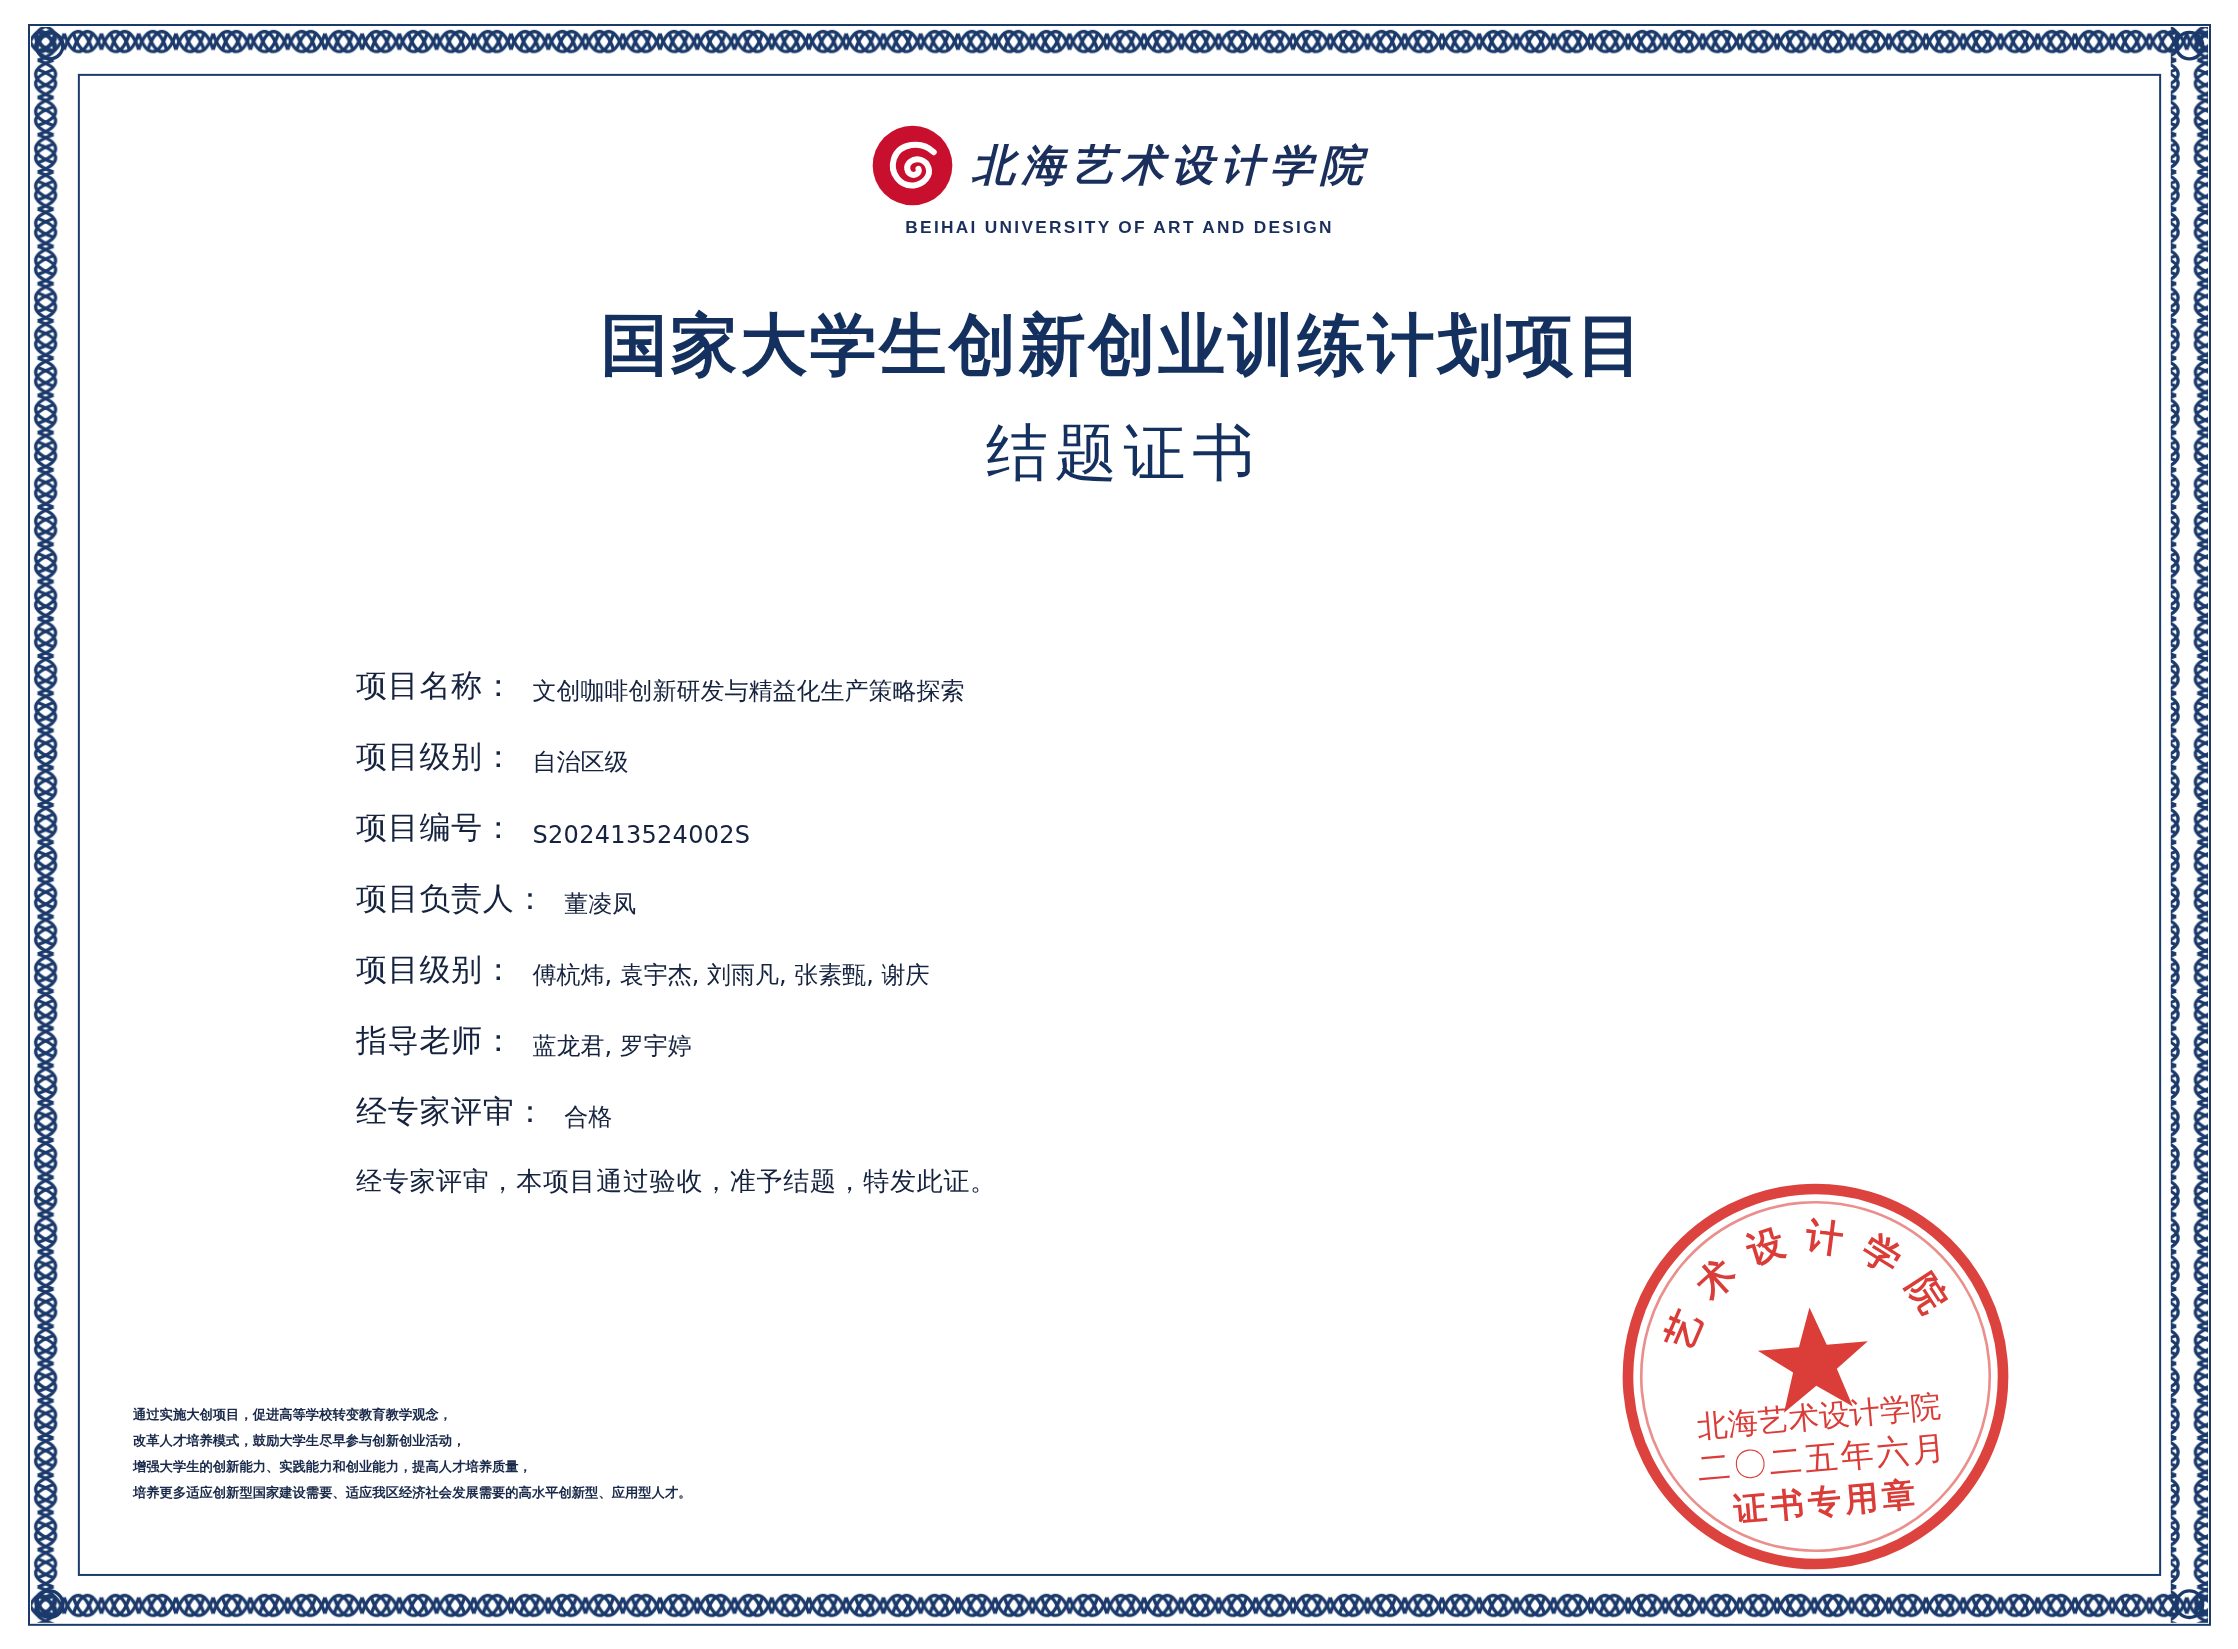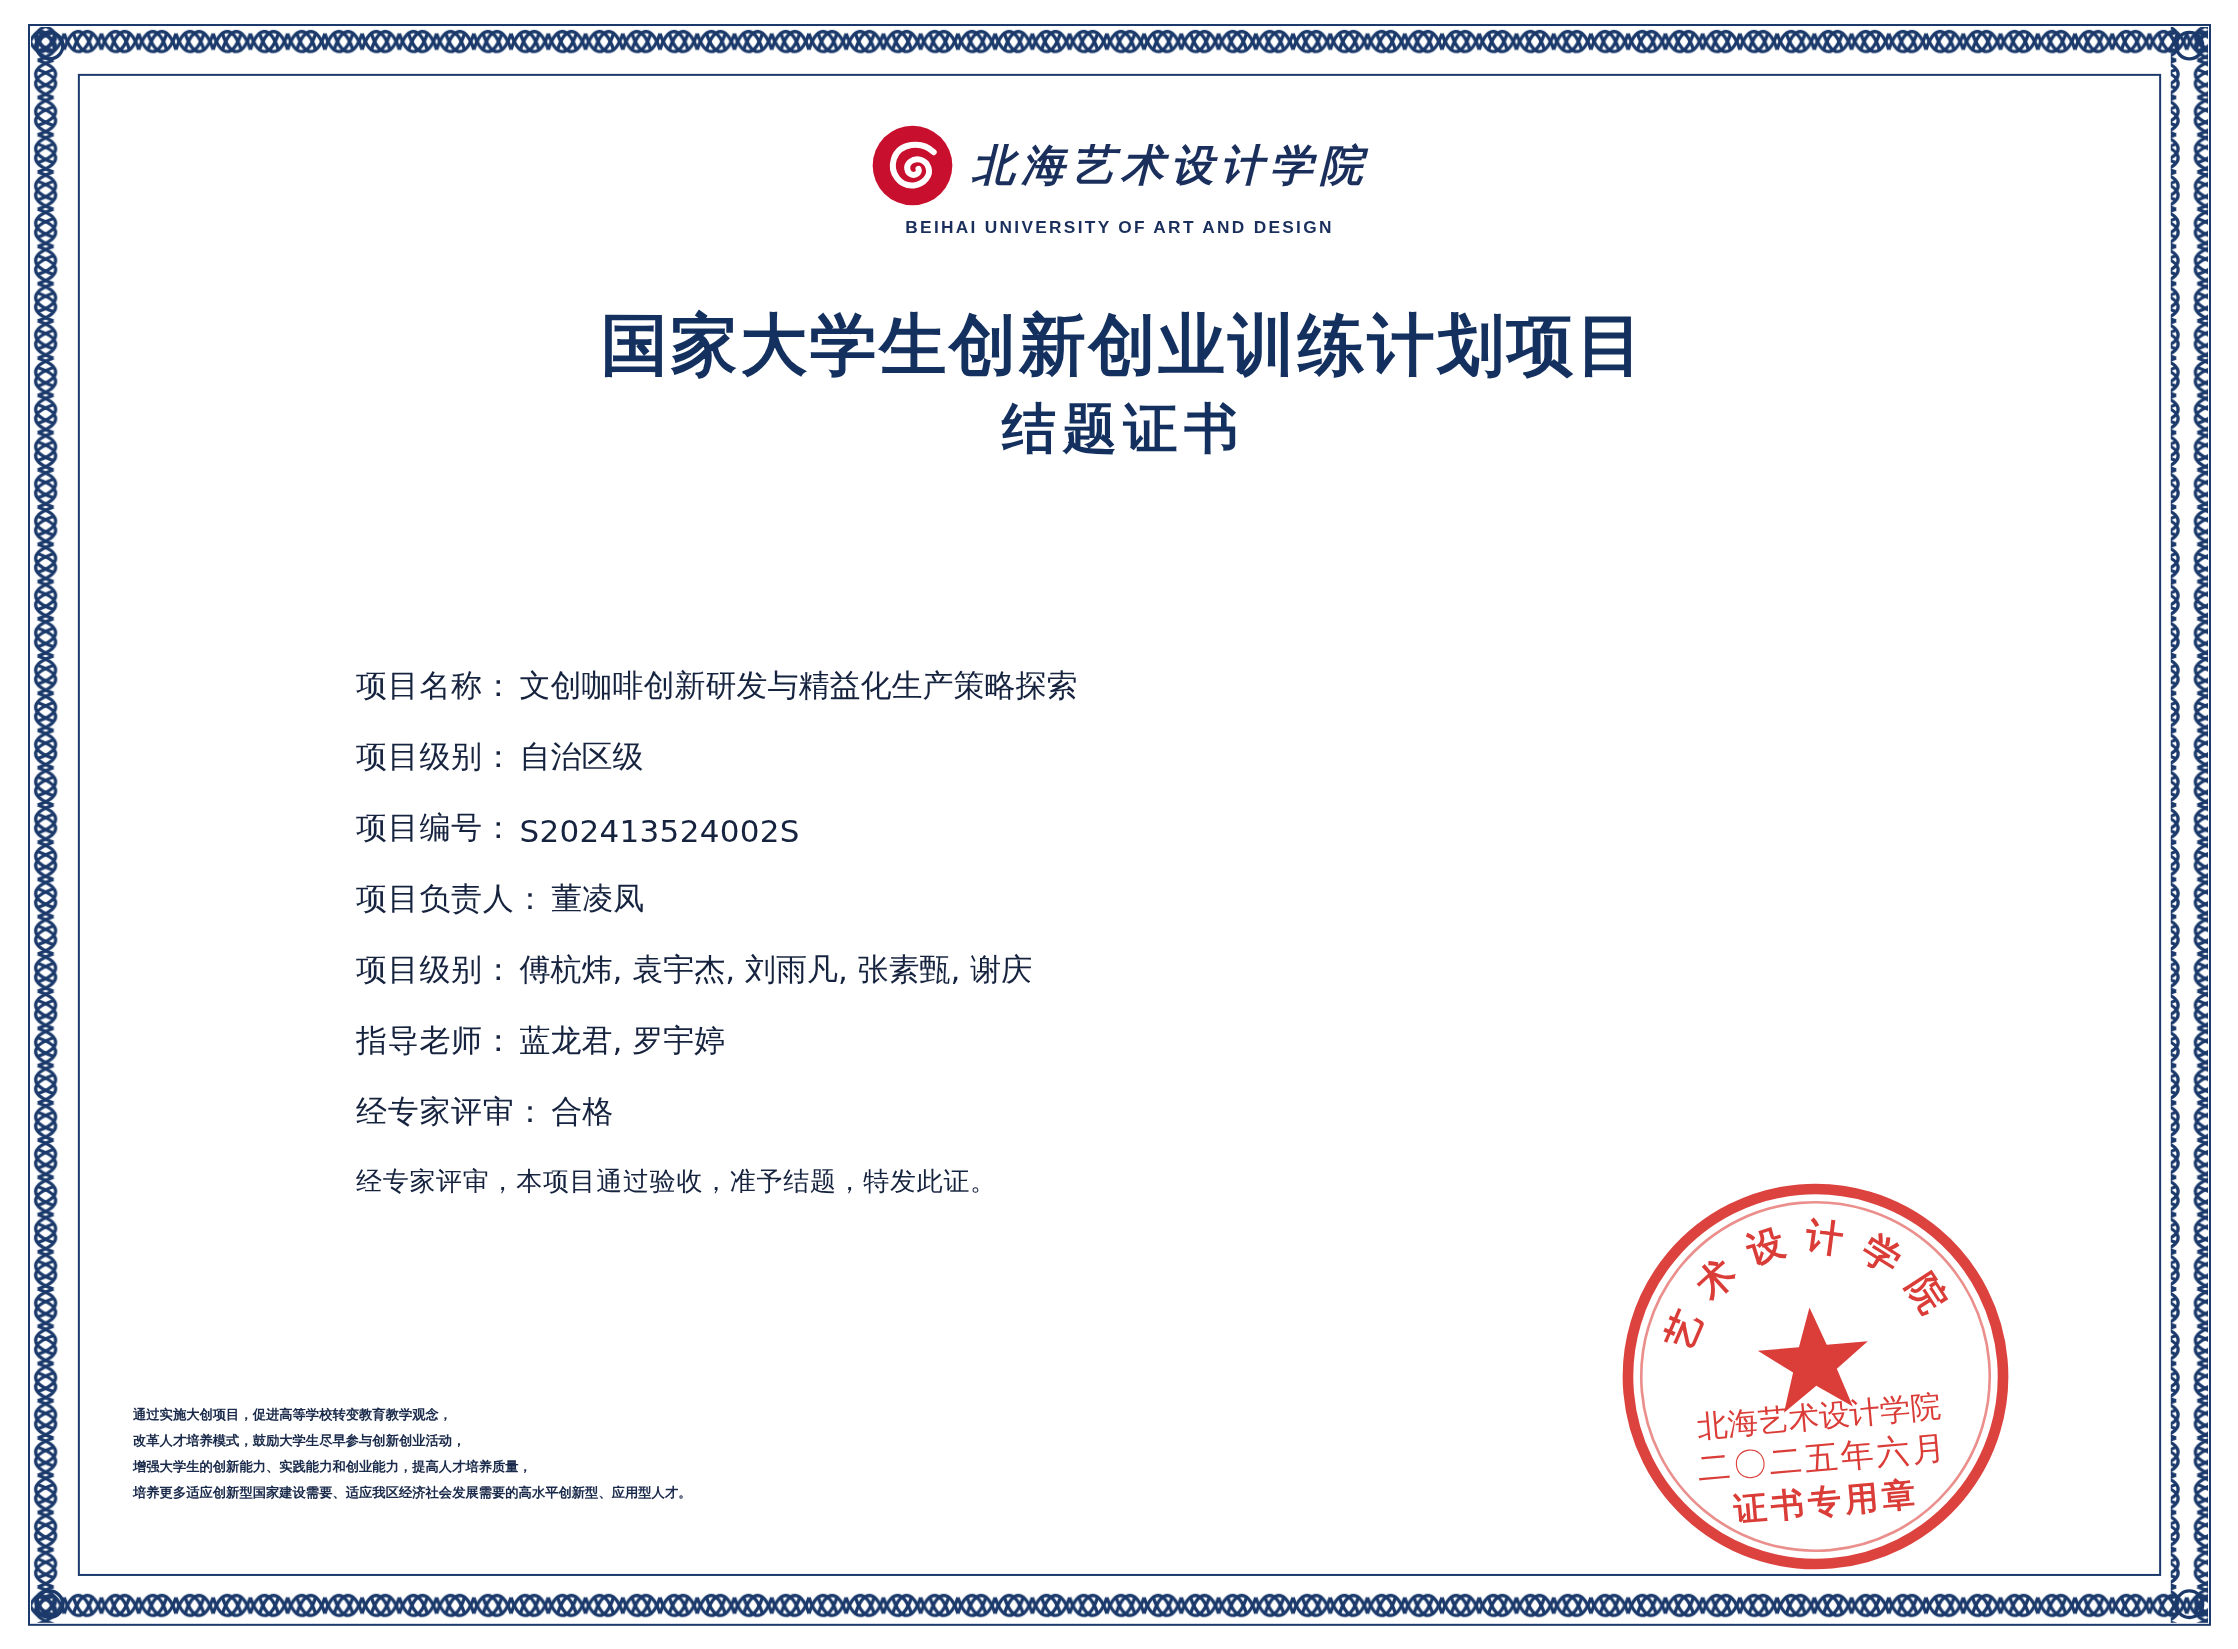--- a/index.html
+++ b/index.html
@@ -86,26 +86,26 @@
   .title-main {
     font-family: "DejaVu Serif", "Liberation Serif", serif;
     font-size: 67px;
     font-weight: bold;
     color: #13305f;
     letter-spacing: 2.7px;
     line-height: 1.25;
   }
   .title-sub {
     font-family: "DejaVu Serif", "Liberation Serif", serif;
-    font-size: 54px;
-    font-weight: bold;
+    font-size: 62px;
+    font-weight: normal;
     color: #13305f;
     letter-spacing: 6.7px;
     line-height: 1.35;
-    margin-top: 5px;
+    margin-top: 24px;
   }
 
   
   .fields {
     position: absolute;
     left: 356px;
     top: 665px;
     right: 200px;
   }
   .field-row {
@@ -114,23 +114,23 @@
     margin-bottom: 29px;
     white-space: nowrap;
   }
   .field-label {
     font-size: 31px;
     color: #16233f;
     letter-spacing: 0.7px;
     font-family: "DejaVu Sans", "Liberation Sans", sans-serif;
   }
   .field-value {
-    font-size: 31px;
+    font-size: 24px;
     color: #16233f;
-    margin-left: 5px;
+    margin-left: 18px;
     font-family: "DejaVu Sans", "Liberation Sans", sans-serif;
   }
   .field-value.mono {
     font-family: "DejaVu Sans", "Liberation Sans", sans-serif;
     letter-spacing: 0.3px;
   }
   .statement {
     font-size: 26px;
     color: #16233f;
     margin-top: 31px;

